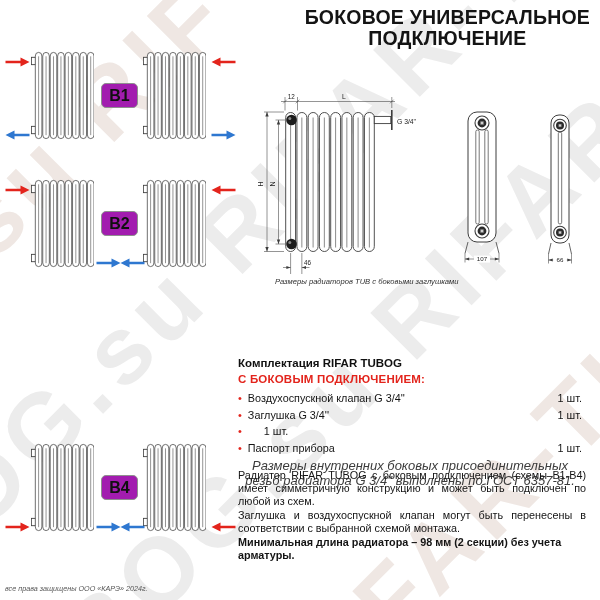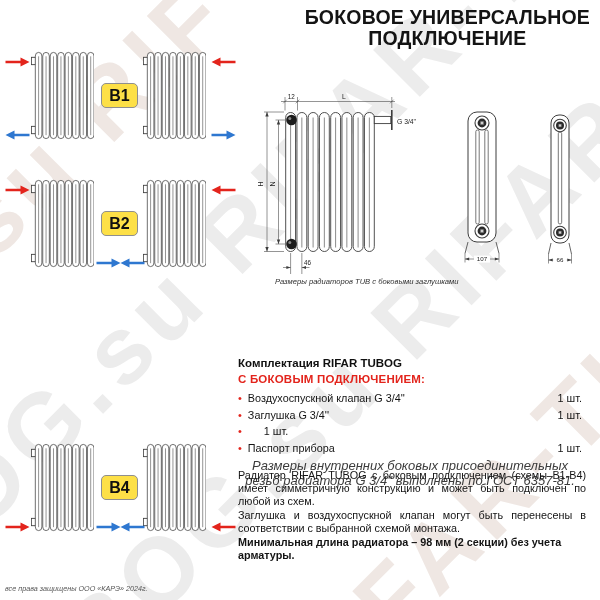--- a/index.html
+++ b/index.html
@@ -17,21 +17,21 @@
   .z{position:absolute;z-index:1;}
 
   
   .title{top:7px;right:10px;text-align:center;font-weight:800;font-size:19.5px;line-height:1.08;color:#141414;letter-spacing:.2px;}
 
   
   .scheme{left:0;width:240px;height:100px;}
   .rad{position:absolute;width:67px;height:95px;}
   .radL{left:27px;top:0;}
   .radR{left:139px;top:0;}
-  .badge{position:absolute;left:101px;top:35px;width:37px;height:25px;border:1.5px solid #8f8f8f;border-radius:5px;background:#fde047;display:flex;align-items:center;justify-content:center;font-weight:800;font-size:16px;color:#101010;box-sizing:border-box;}
+  .badge{position:absolute;left:101px;top:35px;width:37px;height:25px;border:1.5px solid #8f8f8f;border-radius:5px;background:#a21caf;display:flex;align-items:center;justify-content:center;font-weight:800;font-size:16px;color:#101010;box-sizing:border-box;}
   .arr{position:absolute;width:27px;height:12px;}
   .arr.red{color:#e3241c;}
   .arr.blue{color:#2e77d0;}
   .arr.flip{transform:scaleX(-1);}
 
   
   .draw{left:251px;top:92px;width:172px;height:196px;}
   .cap{left:275px;top:277px;font-size:7.6px;font-style:italic;color:#2f2f2f;}
   .side1{left:462px;top:110px;width:40px;height:156px;}
   .side2{left:544px;top:113px;width:32px;height:154px;}

